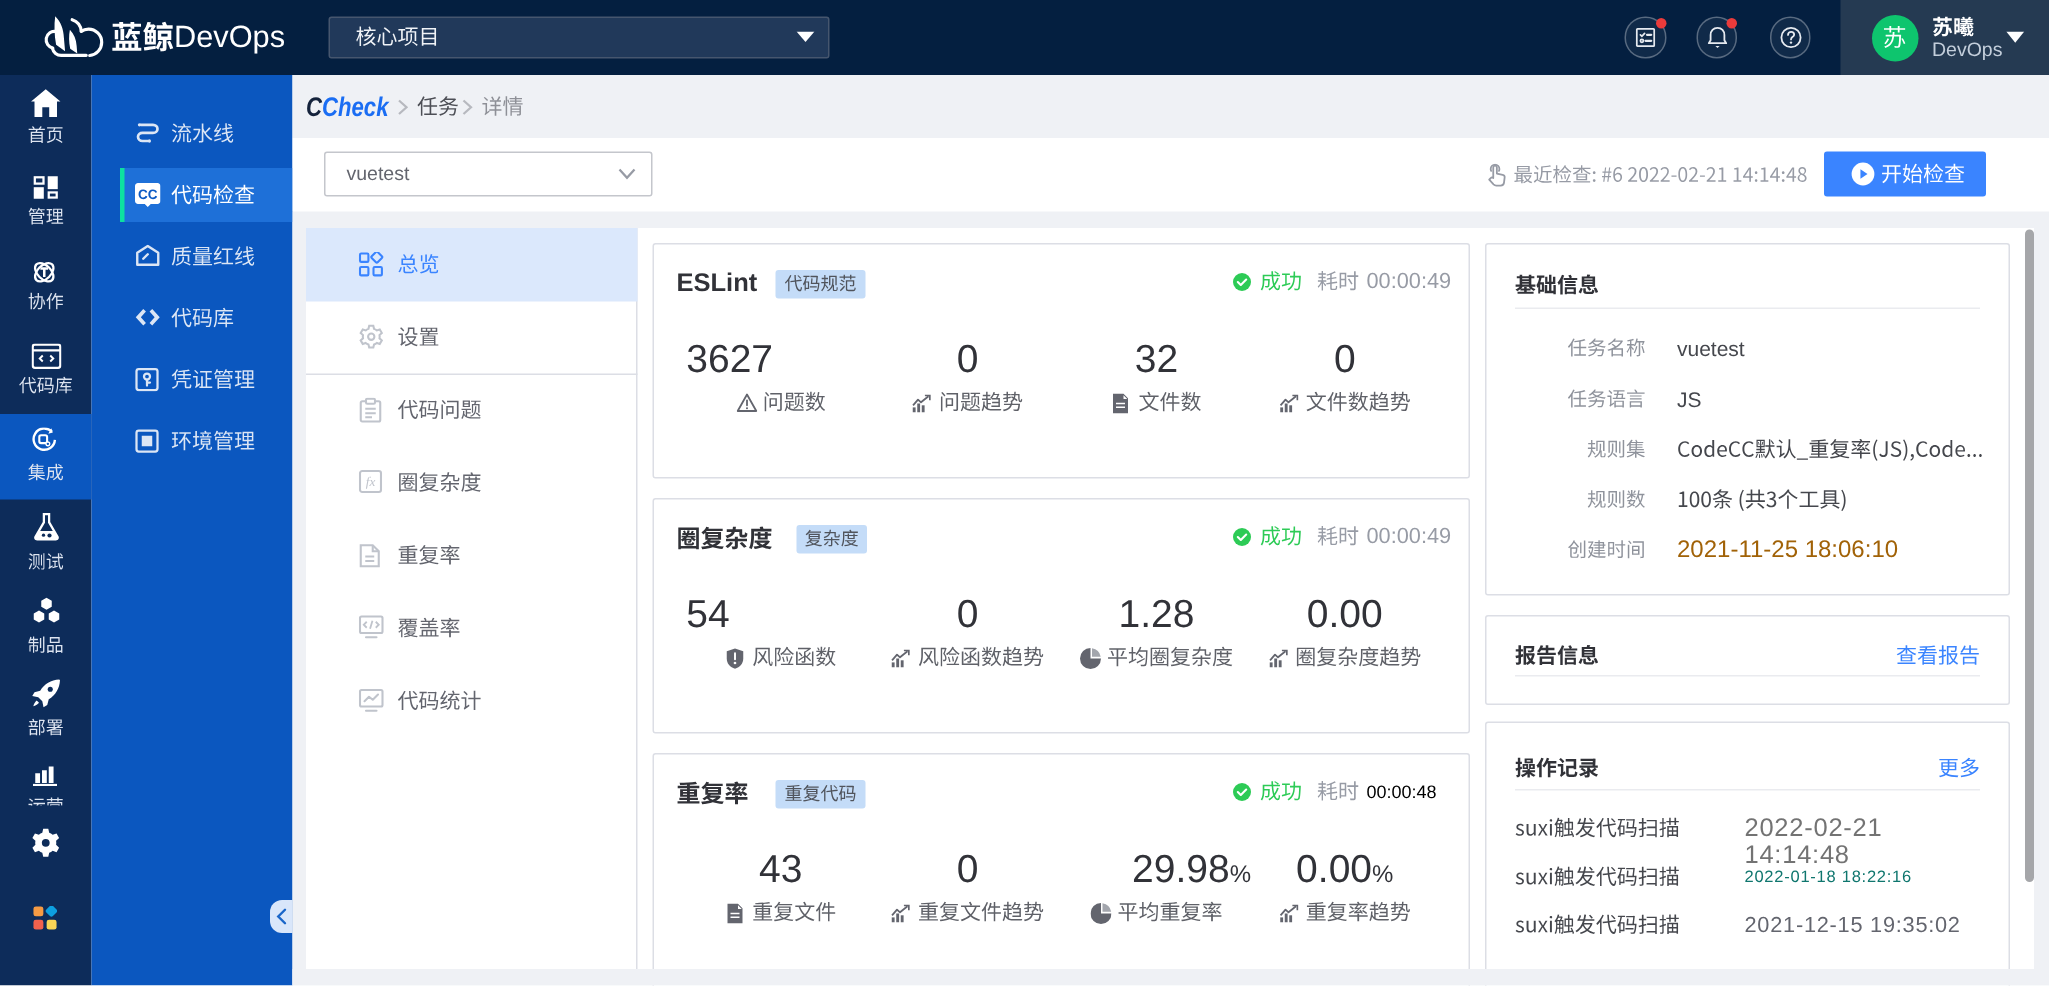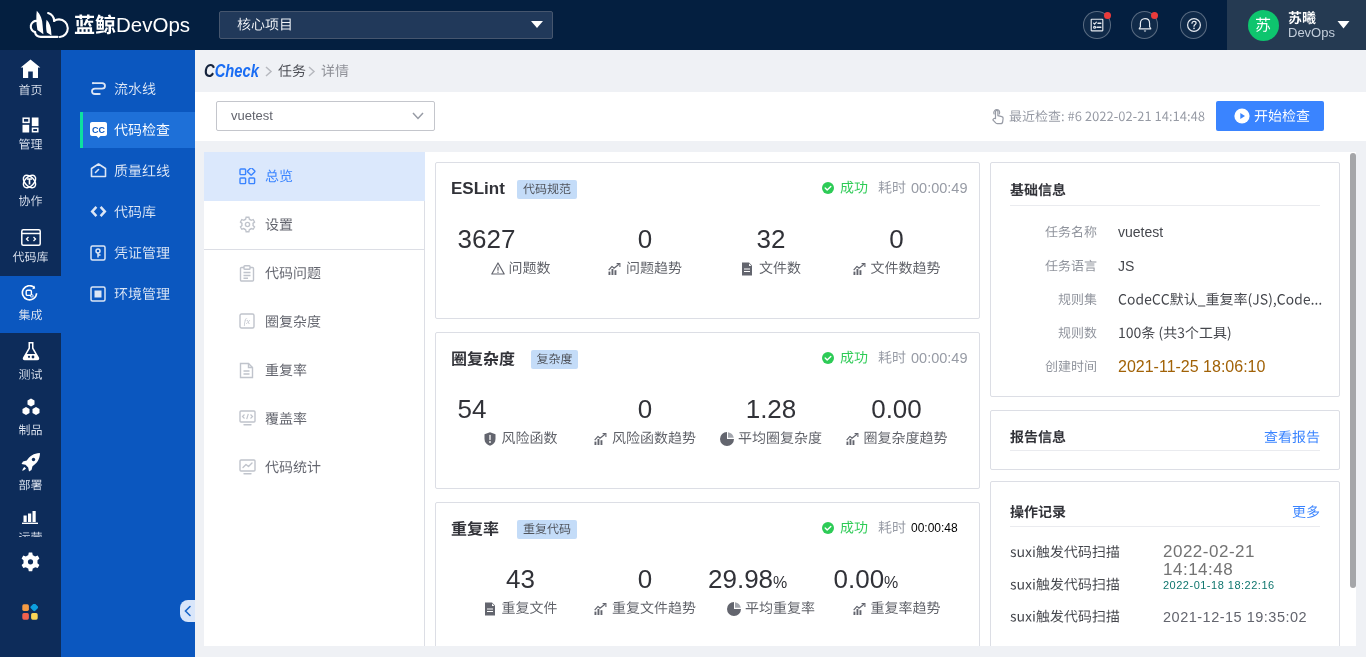--- a/index.html
+++ b/index.html
@@ -550,31 +550,31 @@
       <rect x="6.5" y="7.2" width="1.9" height="4.8"></rect>
     </g>
 <path d="M0.7 7.2 L4 3.4 L6 5.2 L11 1.2" fill="none" stroke="#63656e" stroke-width="1.2" stroke-linejoin="round"></path>
 <path d="M8.6 0.6 L11.9 0.6 L11.9 3.9" fill="none" stroke="#63656e" stroke-width="1.1"></path>
   </svg>
 <svg style="position:absolute;left:611px;top:600px;" width="86" height="16" viewBox="0 0 86 16">
     <g transform="translate(1.0,13.0)">
       <path fill="#5f6168" d="M2.2 -7.6V-3.2H6.4V-2.2H1.8V-1.4H6.4V-0.2H0.7V0.7H13.3V-0.2H7.5V-1.4H12.4V-2.2H7.5V-3.2H11.9V-7.6H7.5V-8.4H13.2V-9.3H7.5V-10.4C9.1 -10.5 10.7 -10.7 11.9 -10.9L11.3 -11.7C9.1 -11.3 5.1 -11 1.9 -10.9C2 -10.7 2.1 -10.3 2.1 -10.1C3.5 -10.1 5 -10.2 6.4 -10.3V-9.3H0.8V-8.4H6.4V-7.6ZM3.2 -5H6.4V-4H3.2ZM7.5 -5H10.8V-4H7.5ZM3.2 -6.8H6.4V-5.8H3.2ZM7.5 -6.8H10.8V-5.8H7.5Z M18 -6.2H24.5V-5.2H18ZM18 -7.8H24.5V-6.9H18ZM17 -8.6V-4.5H18.6C17.8 -3.4 16.5 -2.4 15.3 -1.8C15.5 -1.6 15.9 -1.3 16.1 -1.1C16.6 -1.4 17.2 -1.8 17.8 -2.3C18.4 -1.7 19.1 -1.2 19.9 -0.8C18.2 -0.3 16.3 0 14.5 0.2C14.6 0.4 14.8 0.9 14.9 1.1C17 0.9 19.2 0.5 21.1 -0.2C22.8 0.4 24.8 0.8 26.9 1C27 0.7 27.3 0.3 27.5 0.1C25.6 -0 23.9 -0.3 22.3 -0.7C23.6 -1.4 24.7 -2.2 25.5 -3.2L24.8 -3.6L24.6 -3.6H19C19.2 -3.9 19.5 -4.1 19.7 -4.4L19.6 -4.5H25.6V-8.6ZM17.7 -11.8C17.1 -10.4 15.9 -9.1 14.7 -8.3C14.9 -8.1 15.2 -7.6 15.3 -7.4C16.1 -8 16.8 -8.7 17.4 -9.5H26.6V-10.4H18.1C18.3 -10.8 18.5 -11.1 18.7 -11.5ZM23.8 -2.8C23.1 -2.1 22.2 -1.6 21.1 -1.2C20 -1.6 19.1 -2.1 18.5 -2.8Z M33.9 -11.5C34.3 -10.8 34.8 -9.9 35 -9.3L36.1 -9.7C35.9 -10.3 35.4 -11.2 35 -11.9ZM28.7 -9.3V-8.3H30.9C31.7 -6.1 32.8 -4.3 34.3 -2.8C32.7 -1.5 30.8 -0.6 28.5 0.1C28.7 0.4 29.1 0.8 29.2 1.1C31.5 0.3 33.4 -0.7 35 -2C36.6 -0.6 38.5 0.4 40.8 1C41 0.7 41.3 0.3 41.5 0.1C39.3 -0.5 37.4 -1.5 35.8 -2.8C37.3 -4.3 38.3 -6 39.1 -8.3H41.4V-9.3ZM35.1 -3.5C33.7 -4.9 32.7 -6.5 32 -8.3H38C37.3 -6.4 36.3 -4.8 35.1 -3.5Z M46.4 -4.8V-3.8H50.5V1.1H51.5V-3.8H55.3V-4.8H51.5V-7.9H54.7V-8.9H51.5V-11.6H50.5V-8.9H48.6C48.8 -9.5 48.9 -10.2 49.1 -10.8L48 -11.1C47.7 -9.2 47.1 -7.4 46.3 -6.3C46.6 -6.1 47 -5.9 47.2 -5.7C47.6 -6.3 48 -7.1 48.2 -7.9H50.5V-4.8ZM45.8 -11.7C45 -9.6 43.8 -7.5 42.4 -6.1C42.6 -5.9 42.9 -5.3 43 -5.1C43.5 -5.6 43.9 -6.1 44.3 -6.7V1.1H45.3V-8.4C45.9 -9.3 46.4 -10.4 46.7 -11.4Z M64.6 -9.6H67C66.7 -8.9 66.3 -8.2 66 -7.6H63.3C63.8 -8.2 64.2 -8.9 64.6 -9.6ZM63.4 -5.1V-4.2H67.6V-2.7H62.9V-1.7H68.6V-7.6H67.1C67.5 -8.4 67.9 -9.4 68.3 -10.3L67.6 -10.5L67.4 -10.4H65C65.1 -10.8 65.2 -11.1 65.4 -11.4L64.3 -11.6C64 -10.4 63.3 -8.9 62.2 -7.8C62.4 -7.6 62.8 -7.4 62.9 -7.2L63.2 -7.4V-6.6H67.6V-5.1ZM57.5 -5.3C57.5 -2.9 57.3 -0.8 56.4 0.5C56.7 0.6 57.1 1 57.2 1.1C57.7 0.3 58 -0.7 58.2 -1.9C59.4 0.3 61.5 0.7 64.4 0.7H69.1C69.2 0.4 69.4 -0.1 69.6 -0.3C68.8 -0.3 65.1 -0.3 64.4 -0.3C62.9 -0.3 61.6 -0.4 60.6 -0.9V-3.5H62.5V-4.4H60.6V-6.3H62.5V-7.3H60.4V-8.9H62.2V-9.9H60.4V-11.8H59.4V-9.9H57.2V-8.9H59.4V-7.3H56.7V-6.3H59.6V-1.5C59.1 -1.9 58.7 -2.5 58.4 -3.3C58.5 -3.9 58.5 -4.6 58.5 -5.3Z M73 -11.8V-10.4H70.9V-9.5H73V-8.1L70.7 -7.7L70.9 -6.8L73 -7.1V-5.9C73 -5.7 72.9 -5.7 72.8 -5.7C72.6 -5.7 72 -5.7 71.3 -5.7C71.5 -5.4 71.6 -5.1 71.6 -4.8C72.6 -4.8 73.1 -4.8 73.5 -5C73.9 -5.1 74 -5.3 74 -5.9V-7.3L75.9 -7.6L75.8 -8.6L74 -8.2V-9.5H75.8V-10.4H74V-11.8ZM76 -4.9C75.9 -4.6 75.8 -4.2 75.8 -3.9H71.3V-3H75.5C74.9 -1.5 73.6 -0.4 70.6 0.2C70.8 0.4 71.1 0.9 71.2 1.1C74.6 0.4 76 -1.1 76.6 -3H80.9C80.7 -1.2 80.5 -0.4 80.2 -0.1C80.1 0 79.9 0 79.6 0C79.3 0 78.3 0 77.4 -0C77.6 0.2 77.8 0.6 77.8 0.9C78.7 1 79.5 1 80 1C80.5 0.9 80.8 0.9 81.1 0.6C81.5 0.1 81.8 -0.9 82 -3.5C82.1 -3.6 82.1 -3.9 82.1 -3.9H76.9C76.9 -4.2 77 -4.6 77 -4.9H76.3C77.2 -5.3 77.8 -5.9 78.2 -6.7C78.9 -6.2 79.5 -5.8 79.9 -5.5L80.4 -6.3C80 -6.6 79.4 -7.1 78.6 -7.6C78.8 -8.1 79 -8.8 79 -9.5H80.8C80.8 -6.6 80.8 -4.9 82.3 -4.9C83 -4.9 83.4 -5.3 83.5 -6.7C83.2 -6.7 82.9 -6.9 82.7 -7.1C82.6 -6.1 82.5 -5.8 82.3 -5.8C81.7 -5.8 81.7 -7.4 81.7 -10.4H79.1L79.2 -11.8H78.2L78.1 -10.4H76.1V-9.5H78.1C78 -9 77.9 -8.5 77.8 -8.1L76.6 -8.8L76 -8.1C76.5 -7.8 76.9 -7.5 77.4 -7.2C77 -6.5 76.4 -6 75.5 -5.6C75.7 -5.4 75.9 -5.1 76.1 -4.9Z"></path>
     </g>
   </svg>
-<div style="position:absolute;left:708px;top:559px;width:126px;height:40px;text-align:left;font-size:26px;color:#313238;line-height:40px;font-weight:400">29.98<span style="font-size:16px">%</span></div>
+<div style="position:absolute;left:708px;top:559px;width:126px;height:40px;text-align:right;font-size:26px;color:#313238;line-height:40px;font-weight:400">29.98<span style="font-size:16px">%</span></div>
 <svg class="abs" style="left:727.0px;top:601.5px" width="14" height="14" viewBox="0 0 14 14">
 <path d="M7 7 L7 0 A7 7 0 1 0 14 7 Z" fill="#63656e"></path>
 <path d="M8 5.8 L8 0.2 A7 7 0 0 1 13.8 5.8 Z" fill="#a3a6ad"></path>
   </svg>
 <svg style="position:absolute;left:744px;top:600px;" width="72" height="16" viewBox="0 0 72 16">
     <g transform="translate(1.0,13.0)">
       <path fill="#5f6168" d="M2.4 -8.8C3 -7.8 3.5 -6.4 3.7 -5.6L4.7 -5.9C4.5 -6.7 3.9 -8.1 3.4 -9.1ZM10.6 -9.2C10.2 -8.1 9.6 -6.7 9 -5.8L10 -5.5C10.5 -6.4 11.2 -7.7 11.7 -8.9ZM0.7 -4.9V-3.8H6.4V1.1H7.5V-3.8H13.3V-4.9H7.5V-9.8H12.5V-10.8H1.5V-9.8H6.4V-4.9Z M20.8 -6.5C21.7 -5.8 22.8 -4.7 23.3 -4.1L24 -4.9C23.4 -5.4 22.3 -6.4 21.4 -7.1ZM19.7 -1.7 20.1 -0.7C21.5 -1.5 23.5 -2.5 25.2 -3.5L25 -4.4C23.1 -3.4 21 -2.3 19.7 -1.7ZM22 -11.8C21.3 -9.9 20.2 -8.1 19 -7C19.2 -6.8 19.5 -6.4 19.7 -6.2C20.3 -6.8 21 -7.6 21.5 -8.5H26C25.9 -2.8 25.7 -0.5 25.2 -0.1C25 0.1 24.9 0.2 24.6 0.2C24.2 0.2 23.3 0.2 22.3 0.1C22.5 0.4 22.6 0.8 22.7 1.1C23.5 1.1 24.4 1.1 24.9 1.1C25.5 1.1 25.8 0.9 26.1 0.5C26.6 -0.2 26.8 -2.4 27 -9C27 -9.1 27 -9.5 27 -9.5H22.1C22.4 -10.2 22.7 -10.8 22.9 -11.5ZM14.5 -1.7 14.9 -0.7C16.2 -1.3 17.9 -2.2 19.6 -3.1L19.3 -4L17.4 -3V-7.4H19.1V-8.4H17.4V-11.6H16.4V-8.4H14.6V-7.4H16.4V-2.6C15.7 -2.2 15 -1.9 14.5 -1.7Z M30.2 -7.6V-3.2H34.4V-2.2H29.8V-1.4H34.4V-0.2H28.7V0.7H41.3V-0.2H35.5V-1.4H40.4V-2.2H35.5V-3.2H39.9V-7.6H35.5V-8.4H41.2V-9.3H35.5V-10.4C37.1 -10.5 38.7 -10.7 39.9 -10.9L39.3 -11.7C37.1 -11.3 33.1 -11 29.9 -10.9C30 -10.7 30.1 -10.3 30.1 -10.1C31.5 -10.1 33 -10.2 34.4 -10.3V-9.3H28.8V-8.4H34.4V-7.6ZM31.2 -5H34.4V-4H31.2ZM35.5 -5H38.8V-4H35.5ZM31.2 -6.8H34.4V-5.8H31.2ZM35.5 -6.8H38.8V-5.8H35.5Z M46 -6.2H52.5V-5.2H46ZM46 -7.8H52.5V-6.9H46ZM45 -8.6V-4.5H46.5C45.8 -3.4 44.5 -2.4 43.3 -1.8C43.5 -1.6 43.9 -1.3 44.1 -1.1C44.6 -1.4 45.2 -1.8 45.8 -2.3C46.4 -1.7 47.1 -1.2 47.9 -0.8C46.2 -0.3 44.3 0 42.5 0.2C42.6 0.4 42.8 0.9 42.9 1.1C45 0.9 47.2 0.5 49.1 -0.2C50.8 0.4 52.8 0.8 54.9 1C55 0.7 55.3 0.3 55.5 0.1C53.6 -0 51.9 -0.3 50.3 -0.7C51.6 -1.4 52.7 -2.2 53.5 -3.2L52.8 -3.6L52.6 -3.6H47C47.2 -3.9 47.5 -4.1 47.7 -4.4L47.6 -4.5H53.6V-8.6ZM45.7 -11.8C45.1 -10.4 43.9 -9.1 42.7 -8.3C42.9 -8.1 43.2 -7.6 43.3 -7.4C44.1 -8 44.8 -8.7 45.4 -9.5H54.6V-10.4H46.1C46.3 -10.8 46.5 -11.1 46.7 -11.5ZM51.8 -2.8C51.1 -2.1 50.2 -1.6 49.1 -1.2C48 -1.6 47.1 -2.1 46.5 -2.8Z M67.6 -9C67.1 -8.4 66.2 -7.7 65.6 -7.2L66.4 -6.7C67 -7.1 67.8 -7.8 68.5 -8.5ZM56.8 -4.7 57.3 -3.9C58.2 -4.3 59.4 -4.9 60.5 -5.5L60.3 -6.3C59 -5.7 57.7 -5.1 56.8 -4.7ZM57.2 -8.4C57.9 -7.9 58.9 -7.2 59.3 -6.7L60.1 -7.4C59.6 -7.9 58.7 -8.5 57.9 -9ZM65.5 -5.7C66.4 -5.1 67.6 -4.3 68.2 -3.7L69 -4.4C68.4 -4.9 67.2 -5.7 66.2 -6.3ZM56.7 -2.8V-1.8H62.4V1.1H63.6V-1.8H69.3V-2.8H63.6V-4H62.4V-2.8ZM62.1 -11.6C62.3 -11.3 62.6 -10.9 62.7 -10.5H57V-9.5H62.1C61.7 -8.9 61.2 -8.3 61.1 -8.1C60.8 -7.9 60.6 -7.7 60.4 -7.7C60.5 -7.4 60.7 -7 60.7 -6.8C60.9 -6.8 61.2 -6.9 62.9 -7C62.2 -6.4 61.6 -5.8 61.3 -5.6C60.8 -5.2 60.5 -4.9 60.2 -4.9C60.3 -4.6 60.4 -4.2 60.5 -4C60.7 -4.1 61.2 -4.2 64.9 -4.5C65.1 -4.3 65.2 -4 65.3 -3.8L66.1 -4.2C65.8 -4.8 65.1 -5.8 64.5 -6.5L63.7 -6.2C64 -5.9 64.2 -5.6 64.4 -5.3L61.9 -5.1C63.2 -6.1 64.4 -7.3 65.5 -8.6L64.7 -9.1C64.4 -8.7 64 -8.3 63.7 -7.9L61.9 -7.8C62.4 -8.3 62.8 -8.9 63.2 -9.5H69.2V-10.5H64C63.8 -10.9 63.4 -11.5 63.1 -11.9Z"></path>
     </g>
   </svg>
-<div style="position:absolute;left:833.5px;top:559px;width:126px;height:40px;font-size:26px;color:#313238;line-height:40px;font-weight:400">0.00<span style="font-size:16px">%</span></div>
+<div style="position:absolute;left:833.5px;top:559px;width:126px;height:40px;text-align:center;font-size:26px;color:#313238;line-height:40px;font-weight:400">0.00<span style="font-size:16px">%</span></div>
 <svg class="abs" style="left:852.5px;top:602.5px" width="13" height="12" viewBox="0 0 13 12">
 <g fill="#63656e">
       <rect x="0.5" y="8.6" width="1.9" height="3.4"></rect>
       <rect x="3.5" y="6" width="1.9" height="6"></rect>
       <rect x="6.5" y="7.2" width="1.9" height="4.8"></rect>
     </g>
 <path d="M0.7 7.2 L4 3.4 L6 5.2 L11 1.2" fill="none" stroke="#63656e" stroke-width="1.2" stroke-linejoin="round"></path>
 <path d="M8.6 0.6 L11.9 0.6 L11.9 3.9" fill="none" stroke="#63656e" stroke-width="1.1"></path>
   </svg>
 <svg style="position:absolute;left:870px;top:600px;" width="72" height="16" viewBox="0 0 72 16">

